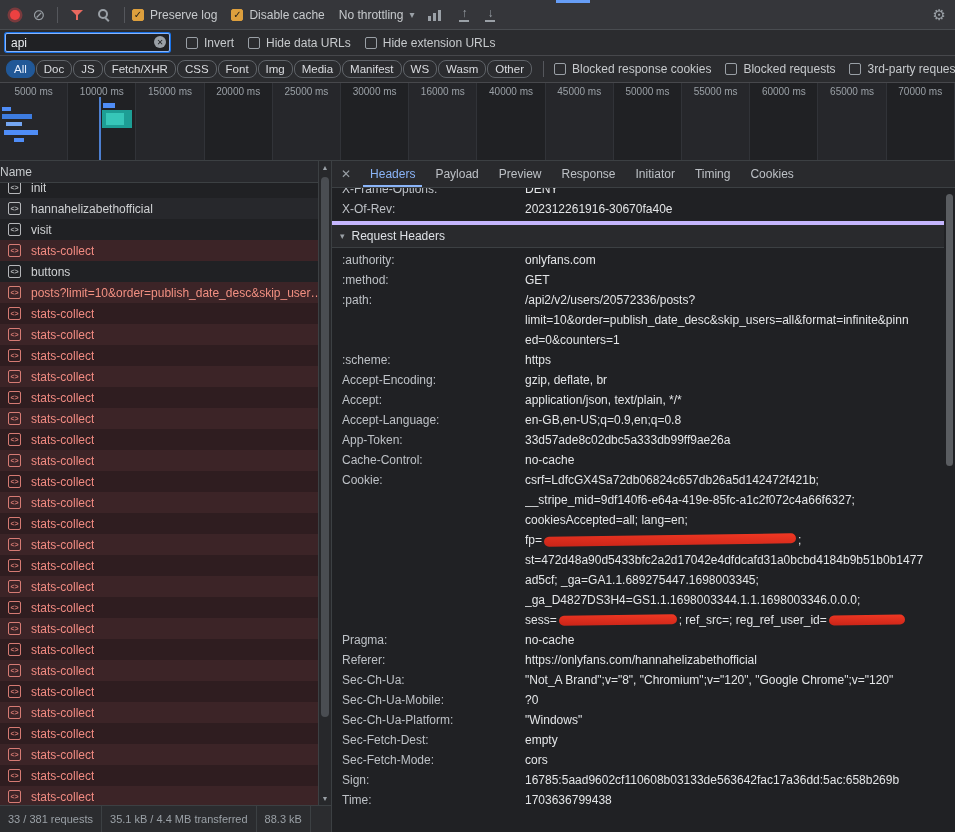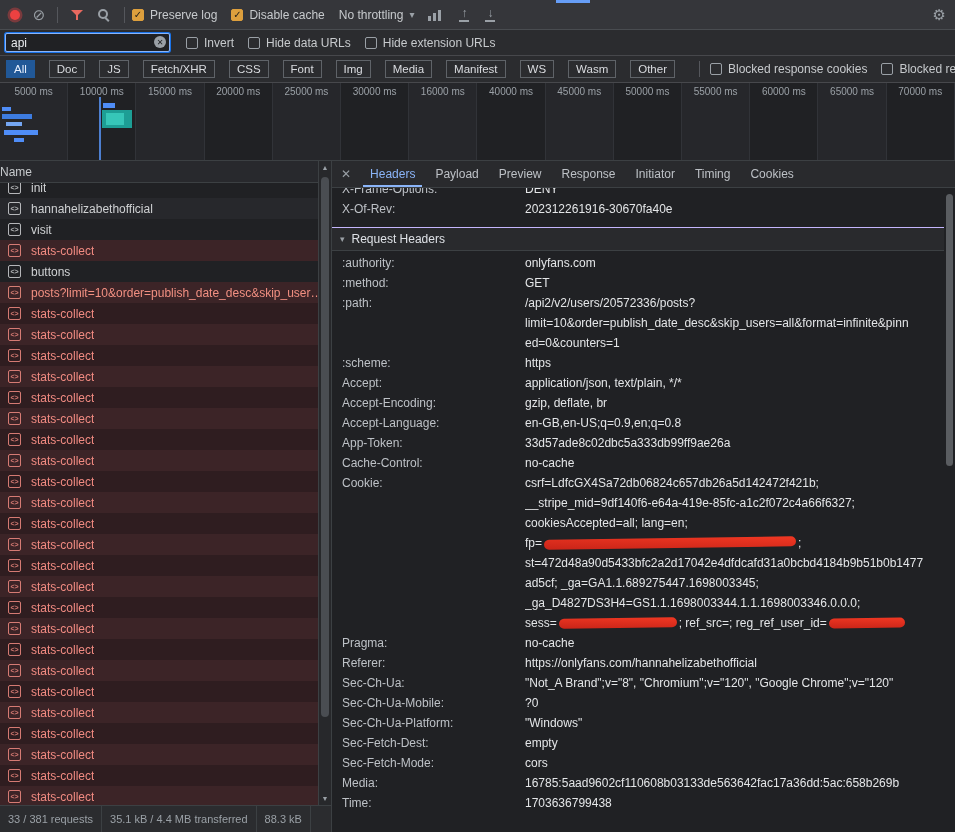--- a/index.html
+++ b/index.html
@@ -45,22 +45,22 @@
        border-bottom:1px solid #47484c;display:flex;align-items:center}
   .filter-wrap{position:relative;margin-left:5px;margin-right:16px;flex:none}
   .filter-input{width:140px;height:17px;background:#202124;border:1px solid #8ab4f8;border-radius:2px;
        color:#e8eaed;font-size:12px;padding:0 18px 0 5px;outline:none;
        box-shadow:0 0 0 1px #1a73e8;font-family:inherit}
   .clear-x{position:absolute;right:4px;top:3px;width:12px;height:12px;border-radius:50%;background:#9aa0a6;
        color:#202124;font-size:8px;display:flex;align-items:center;justify-content:center;cursor:pointer}
   
   #tb3{position:absolute;top:56px;left:0;width:955px;height:26px;background:#2b2c2f;
        border-bottom:1px solid #47484c;display:flex;align-items:center;overflow:hidden}
-  .pill{border:1px solid #5f6368;border-radius:0;padding:2px 7px;font-size:11.5px;color:#dadce0;
-       margin-right:14px;white-space:nowrap;cursor:pointer;flex:none}
+  .pill{border:1px solid #5f6368;border-radius:8px;padding:2px 7px;font-size:11.5px;color:#dadce0;
+       margin-right:1px;white-space:nowrap;cursor:pointer;flex:none}
   .pill.selected{background:#215897;border-color:#215897;color:#e8f0fe}
   #pills{display:flex;align-items:center;margin-left:6px}
   #tb3 .vdiv{margin:0 10px}
   
   #timeline{position:absolute;top:83px;left:0;width:955px;height:77px;background:#202124;
        border-bottom:1px solid #3c4043;overflow:hidden;cursor:col-resize}
   .tl-cells{display:flex;height:100%}
   .tl-cell{width:68.21px;flex:none;border-right:1px solid #313338;font-size:10px;color:#9aa0a6;
        text-align:center;padding-top:3px;box-sizing:border-box;white-space:nowrap;overflow:hidden}
   .tl-cell.light{background:#26272b}
@@ -106,21 +106,21 @@
   .dtab{padding:0 7px;margin:0 3px;line-height:25px;color:#bdc1c6;cursor:pointer;white-space:nowrap}
   .dtab.active{color:#8ab4f8;box-shadow:inset 0 -2px 0 #8ab4f8}
   #dcontent{position:absolute;top:27px;left:0;right:11px;bottom:0;overflow:hidden}
   .hdr-row{display:flex;align-items:flex-start}
   .hdr-name{width:193px;flex:none;color:#bdc1c6;padding-left:10px;line-height:20px;white-space:nowrap;
        box-sizing:border-box}
   .hdr-value{flex:1;color:#e4e6e8;line-height:20px;overflow:hidden}
   .hdr-line{white-space:nowrap;height:20px;overflow:hidden}
   #hdr-clipped{height:11px;overflow:hidden}
   #hdr-clipped .hdr-row{margin-top:-9px}
-  #hdr-top{border-bottom:1px solid #c4b5fd;padding-bottom:8px}
+  #hdr-top{border-bottom:4px solid #c4b5fd;padding-bottom:2px}
   #section-bar{height:22px;background:#292a2d;border-bottom:1px solid #3c4043;display:flex;
        align-items:center;gap:7px;padding-left:8px;cursor:pointer}
   #section-bar .tri{color:#9aa0a6;font-size:9px}
   #section-bar .sec-title{color:#dee1e6}
   #hdr-list{padding-top:2px}
   .redact{display:inline-block;height:10px;border-radius:6px;margin:0 2px;vertical-align:-1px;
        background:linear-gradient(2deg,#c92418,#f13823);transform:rotate(-.8deg)}
   
   #det-sb{position:absolute;top:27px;right:0;width:11px;bottom:0;background:#202124}
   #det-sb-thumb{position:absolute;left:2px;right:2px;top:6px;height:272px;background:#5a5d61;
@@ -442,29 +442,29 @@
               <div class="hdr-line">ed=0&amp;counters=1</div>
             </div>
           </div>
           <div class="hdr-row">
             <div class="hdr-name">:scheme:</div>
             <div class="hdr-value">
               <div class="hdr-line">https</div>
             </div>
           </div>
           <div class="hdr-row">
+            <div class="hdr-name">Accept-Encoding:</div>
+            <div class="hdr-value">
+              <div class="hdr-line">gzip, deflate, br</div>
+            </div>
+          </div>
+          <div class="hdr-row">
             <div class="hdr-name">Accept:</div>
             <div class="hdr-value">
               <div class="hdr-line">application/json, text/plain, */*</div>
-            </div>
-          </div>
-          <div class="hdr-row">
-            <div class="hdr-name">Accept-Encoding:</div>
-            <div class="hdr-value">
-              <div class="hdr-line">gzip, deflate, br</div>
             </div>
           </div>
           <div class="hdr-row">
             <div class="hdr-name">Accept-Language:</div>
             <div class="hdr-value">
               <div class="hdr-line">en-GB,en-US;q=0.9,en;q=0.8</div>
             </div>
           </div>
           <div class="hdr-row">
             <div class="hdr-name">App-Token:</div>
@@ -527,21 +527,21 @@
               <div class="hdr-line">empty</div>
             </div>
           </div>
           <div class="hdr-row">
             <div class="hdr-name">Sec-Fetch-Mode:</div>
             <div class="hdr-value">
               <div class="hdr-line">cors</div>
             </div>
           </div>
           <div class="hdr-row">
-            <div class="hdr-name">Media:</div>
+            <div class="hdr-name">Sign:</div>
             <div class="hdr-value">
               <div class="hdr-line">16785:5aad9602cf110608b03133de563642fac17a36dd:5ac:658b269b</div>
             </div>
           </div>
           <div class="hdr-row">
             <div class="hdr-name">Time:</div>
             <div class="hdr-value">
               <div class="hdr-line">1703636799438</div>
             </div>
           </div>

